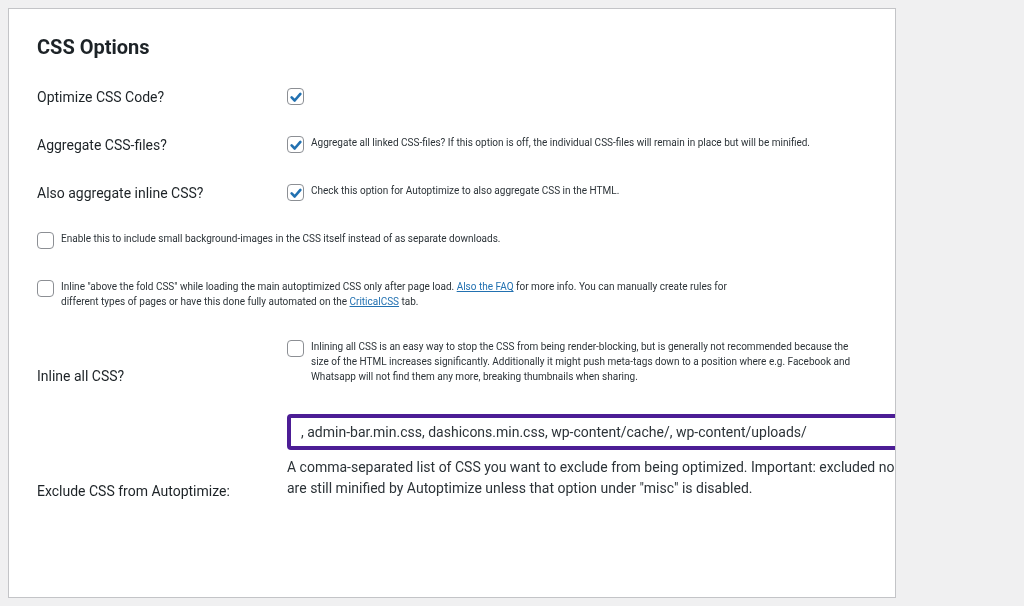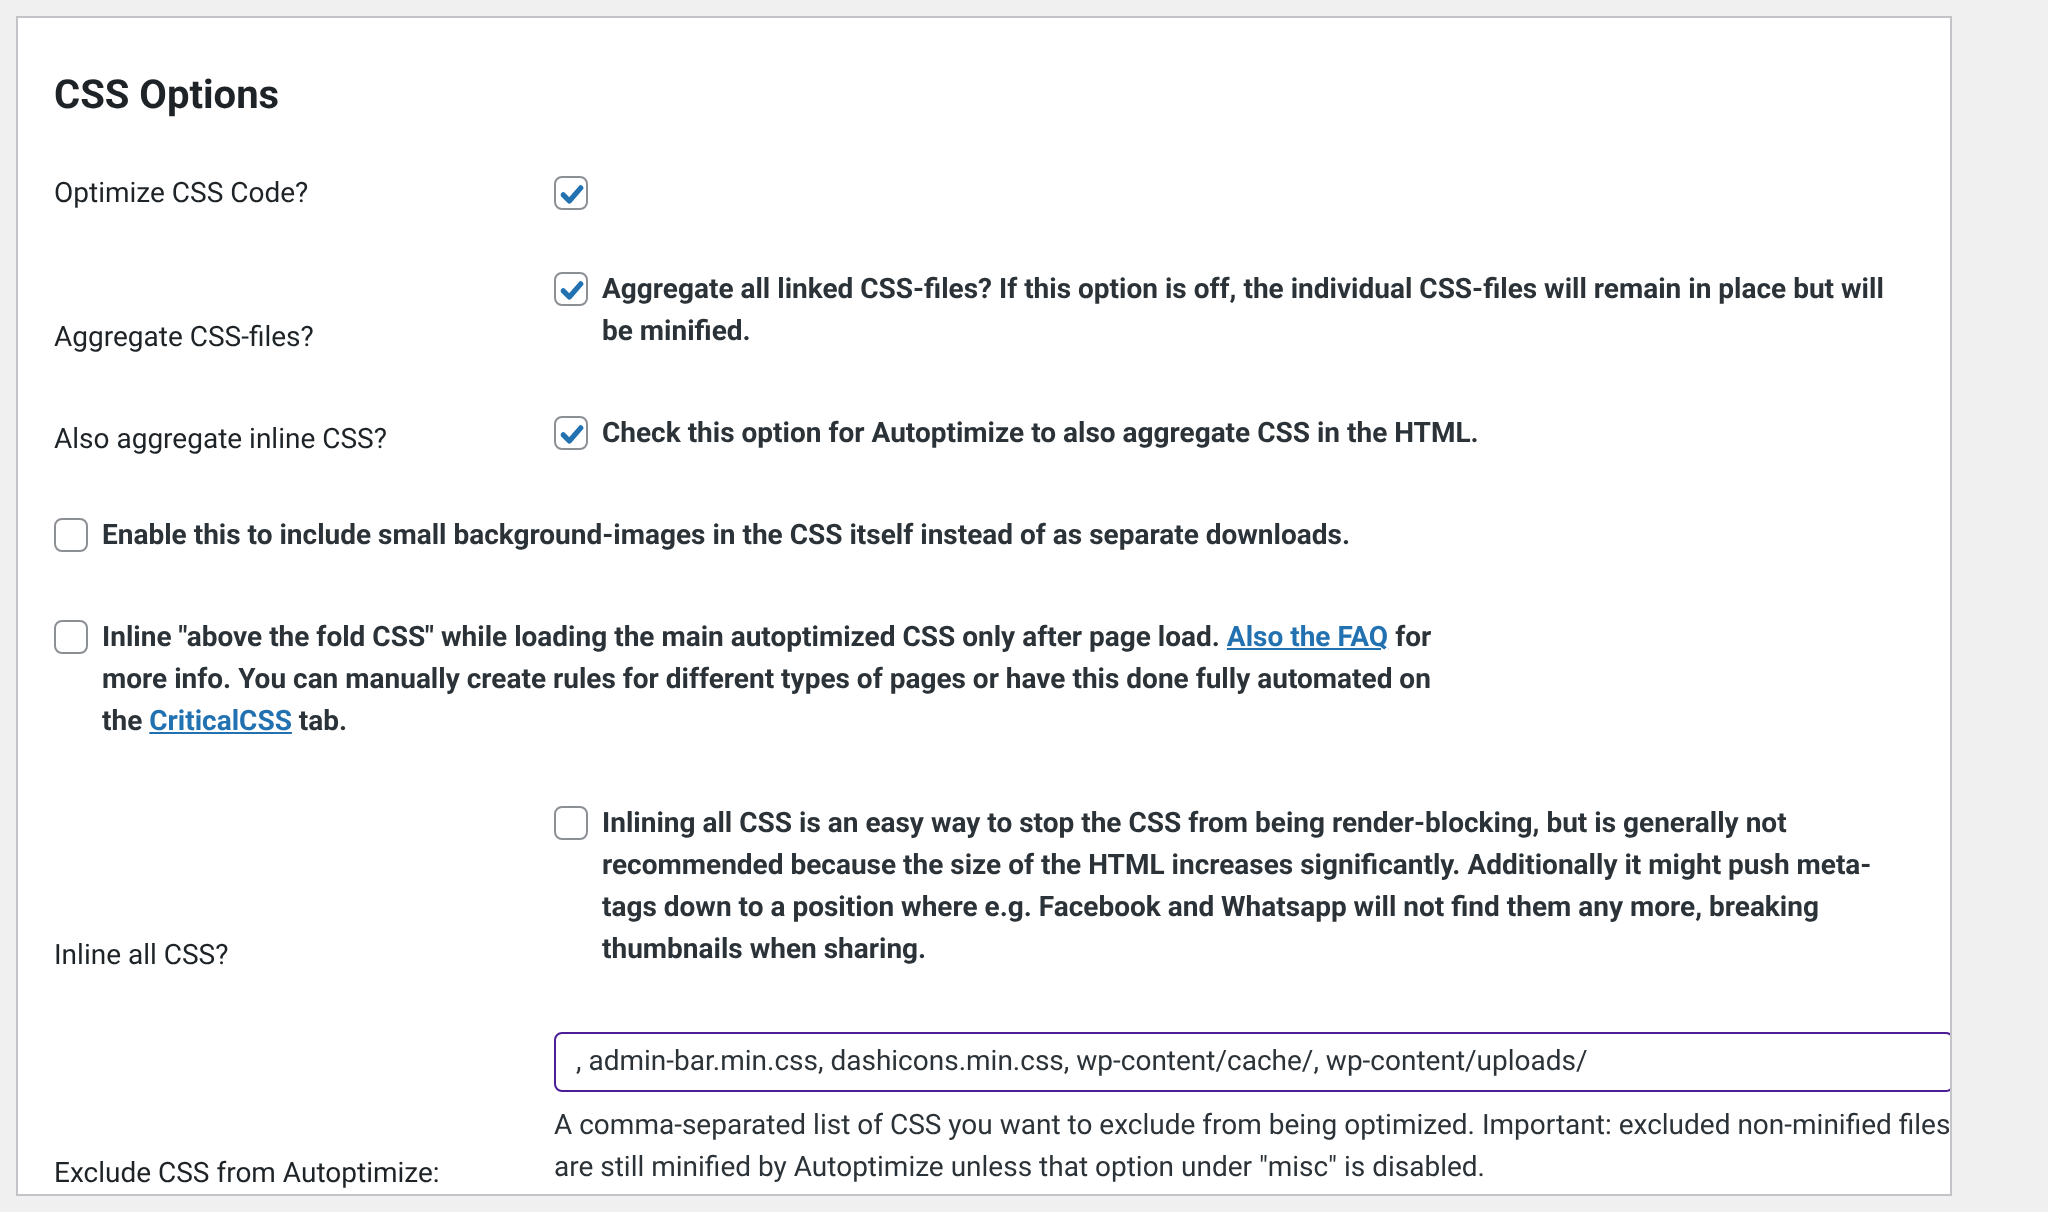--- a/index.html
+++ b/index.html
@@ -10,22 +10,22 @@
     body {
       font-family: -apple-system, BlinkMacSystemFont, "Segoe UI", Roboto, Oxygen-Sans, Ubuntu, Cantarell, "Helvetica Neue", sans-serif;
       font-size: 14px;
       color: #2c3338;
       background: #f0f0f1;
       padding: 8px;
     }
     .panel {
       background: #fff;
       border: 1px solid #c3c4c7;
-      padding: 20px 18px;
-      width: 968px;
+      padding: 20px 28px;
+      width: 888px;
       height: 590px;
       overflow: hidden;
     }
     h2.section-title {
       font-size: 20px;
       font-weight: 700;
       color: #1d2327;
       margin-bottom: 28px;
       margin-top: 6px;
     }
@@ -73,35 +73,34 @@
       display: none;
       width: 14px;
       height: 14px;
       stroke: #2271b1;
       stroke-width: 3;
       fill: none;
       stroke-linecap: round;
       stroke-linejoin: round;
     }
     .desc {
-      font-size: 14px;
+      font-size: 10px;
       color: #2c3338;
       line-height: 1.5;
       max-width: 680px;
-      font-weight: bold;
     }
     .desc a {
       color: #2271b1;
       text-decoration: underline;
     }
     .text-input {
       width: 700px;
       max-width: 700px;
       padding: 6px 10px;
-      border: 1px solid #4c1d95;
+      border: 4px solid #4c1d95;
       border-radius: 4px;
       background: #fff;
       font-size: 14px;
       color: #2c3338;
       font-family: inherit;
     }
     .help-below {
       font-size: 14px;
       color: #2c3338;
       margin-top: 7px;

